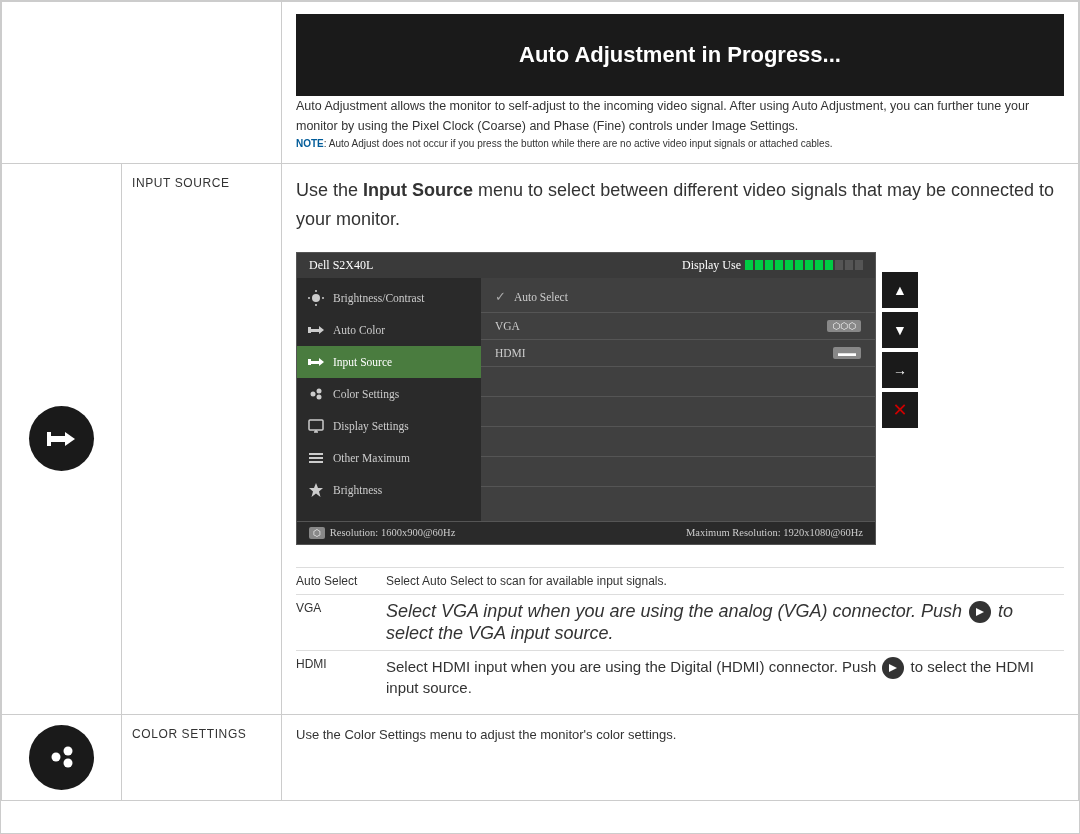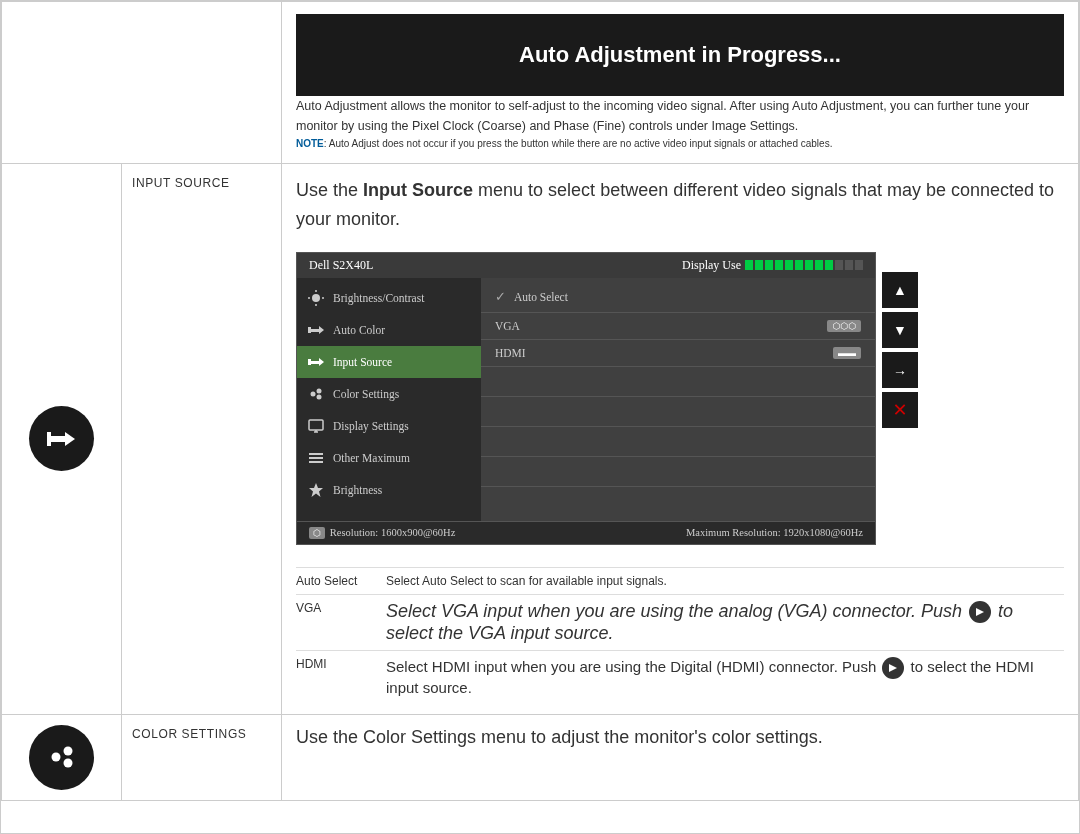--- a/index.html
+++ b/index.html
@@ -455,19 +455,19 @@
             <circle cx="10" cy="16" r="4.5"></circle>
             <circle cx="22" cy="10" r="4.5"></circle>
             <circle cx="22" cy="22" r="4.5"></circle>
           </svg>
         </div>
       </td>
       <td class="label-cell">
         <span>COLOR SETTINGS</span>
       </td>
       <td class="content-cell">
-        <p style="font-size:18px;">Use the Color Settings menu to adjust the monitor's color settings.</p>
+        <p style="font-size:13px;">Use the Color Settings menu to adjust the monitor's color settings.</p>
       </td>
     </tr>
 
   </tbody>
     </table>
 </div>
 
 </body></html>

